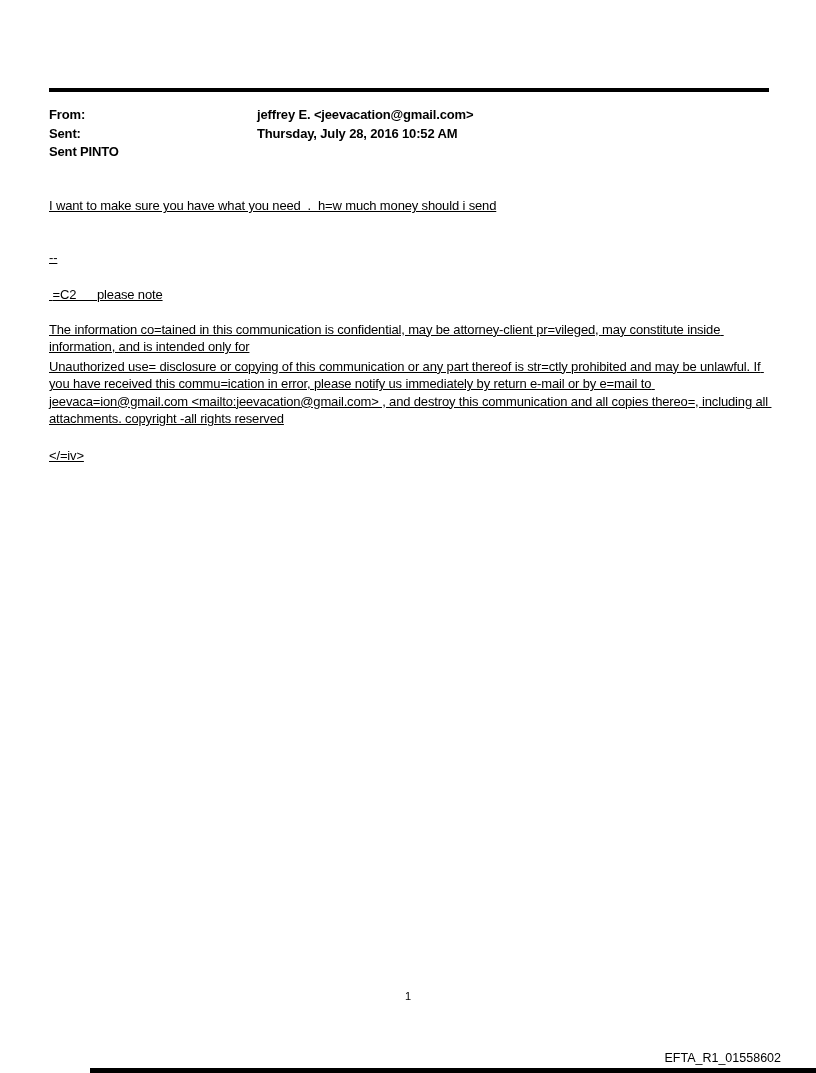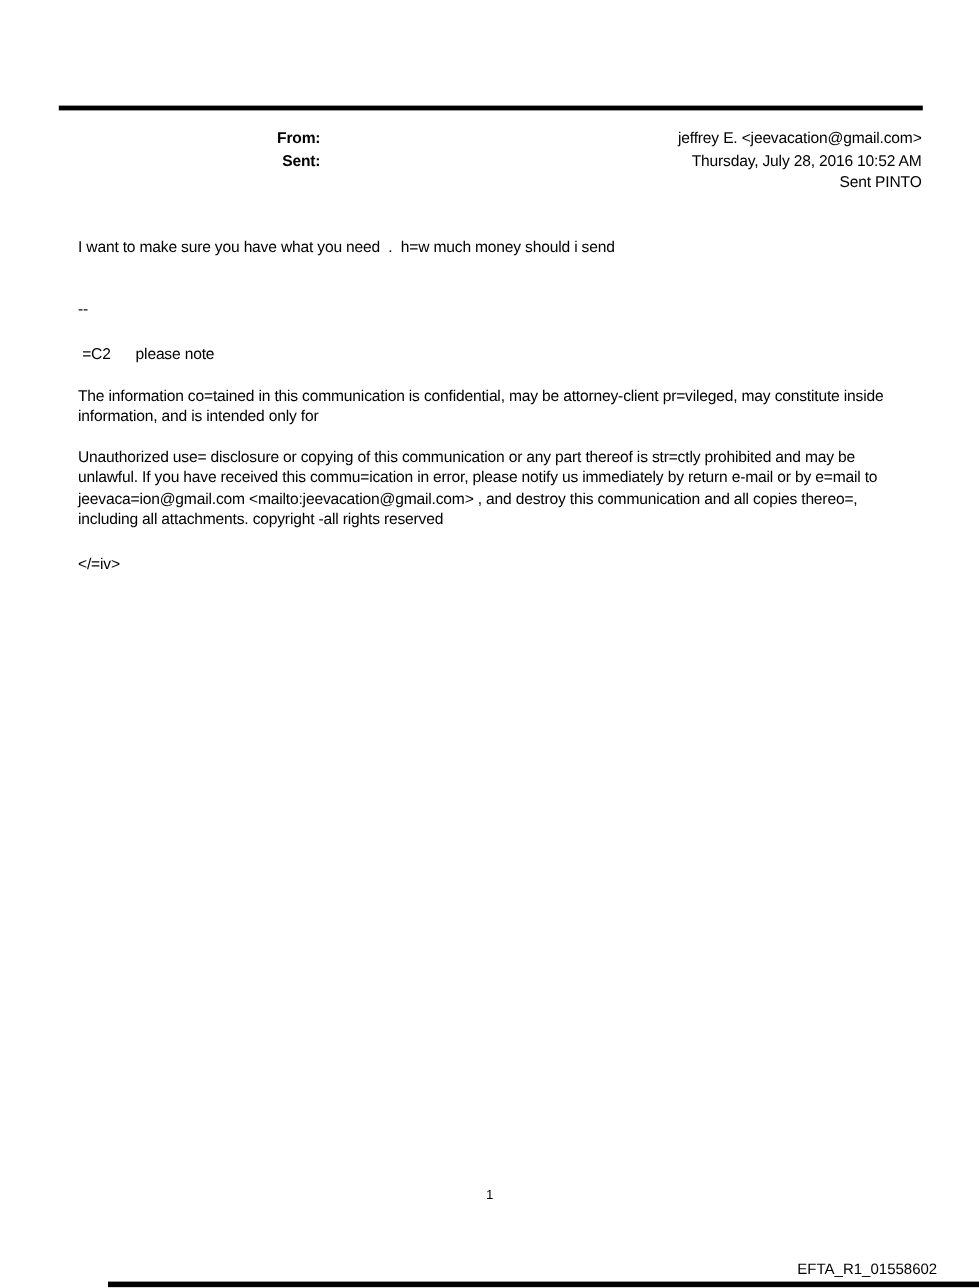--- a/index.html
+++ b/index.html
@@ -19,52 +19,53 @@
   .top-rule {
     position: absolute;
     left: 49px;
     right: 47px;
     top: 88px;
     height: 4px;
     background: #000000;
   }
   .headers {
     position: absolute;
-    left: 59px;
+    left: 49px;
     right: 48px;
     top: 106px;
     font-size: 13px;
     letter-spacing: -0.15px;
-    text-align: right;
   }
   .header-row {
     display: flex;
     line-height: 18.5px;
   }
   .hlabel {
     width: 208px;
     flex: 0 0 208px;
     font-weight: bold;
   }
   .hvalue {
     flex: 1;
+    font-weight: bold;
   }
   .body {
     position: absolute;
     left: 49px;
     right: 48px;
     top: 0;
     font-size: 13px;
     letter-spacing: -0.15px;
     line-height: 17.5px;
   }
   .body p {
-    margin: 16px;
+    margin: 0;
     white-space: pre-wrap;
     word-wrap: break-word;
+    text-decoration: underline;
   }
   .p1 { margin-top: 197px !important; }
   .p2 { margin-top: 34px !important; }
   .p3 { margin-top: 20px !important; }
   .p4 { margin-top: 17px !important; }
   .p5 { margin-top: 18px !important; }
   .p6 { margin-top: 2px !important; }
   .p7 { margin-top: 19px !important; }
   .p8 { margin-top: 1px !important; }
   .page-number {

